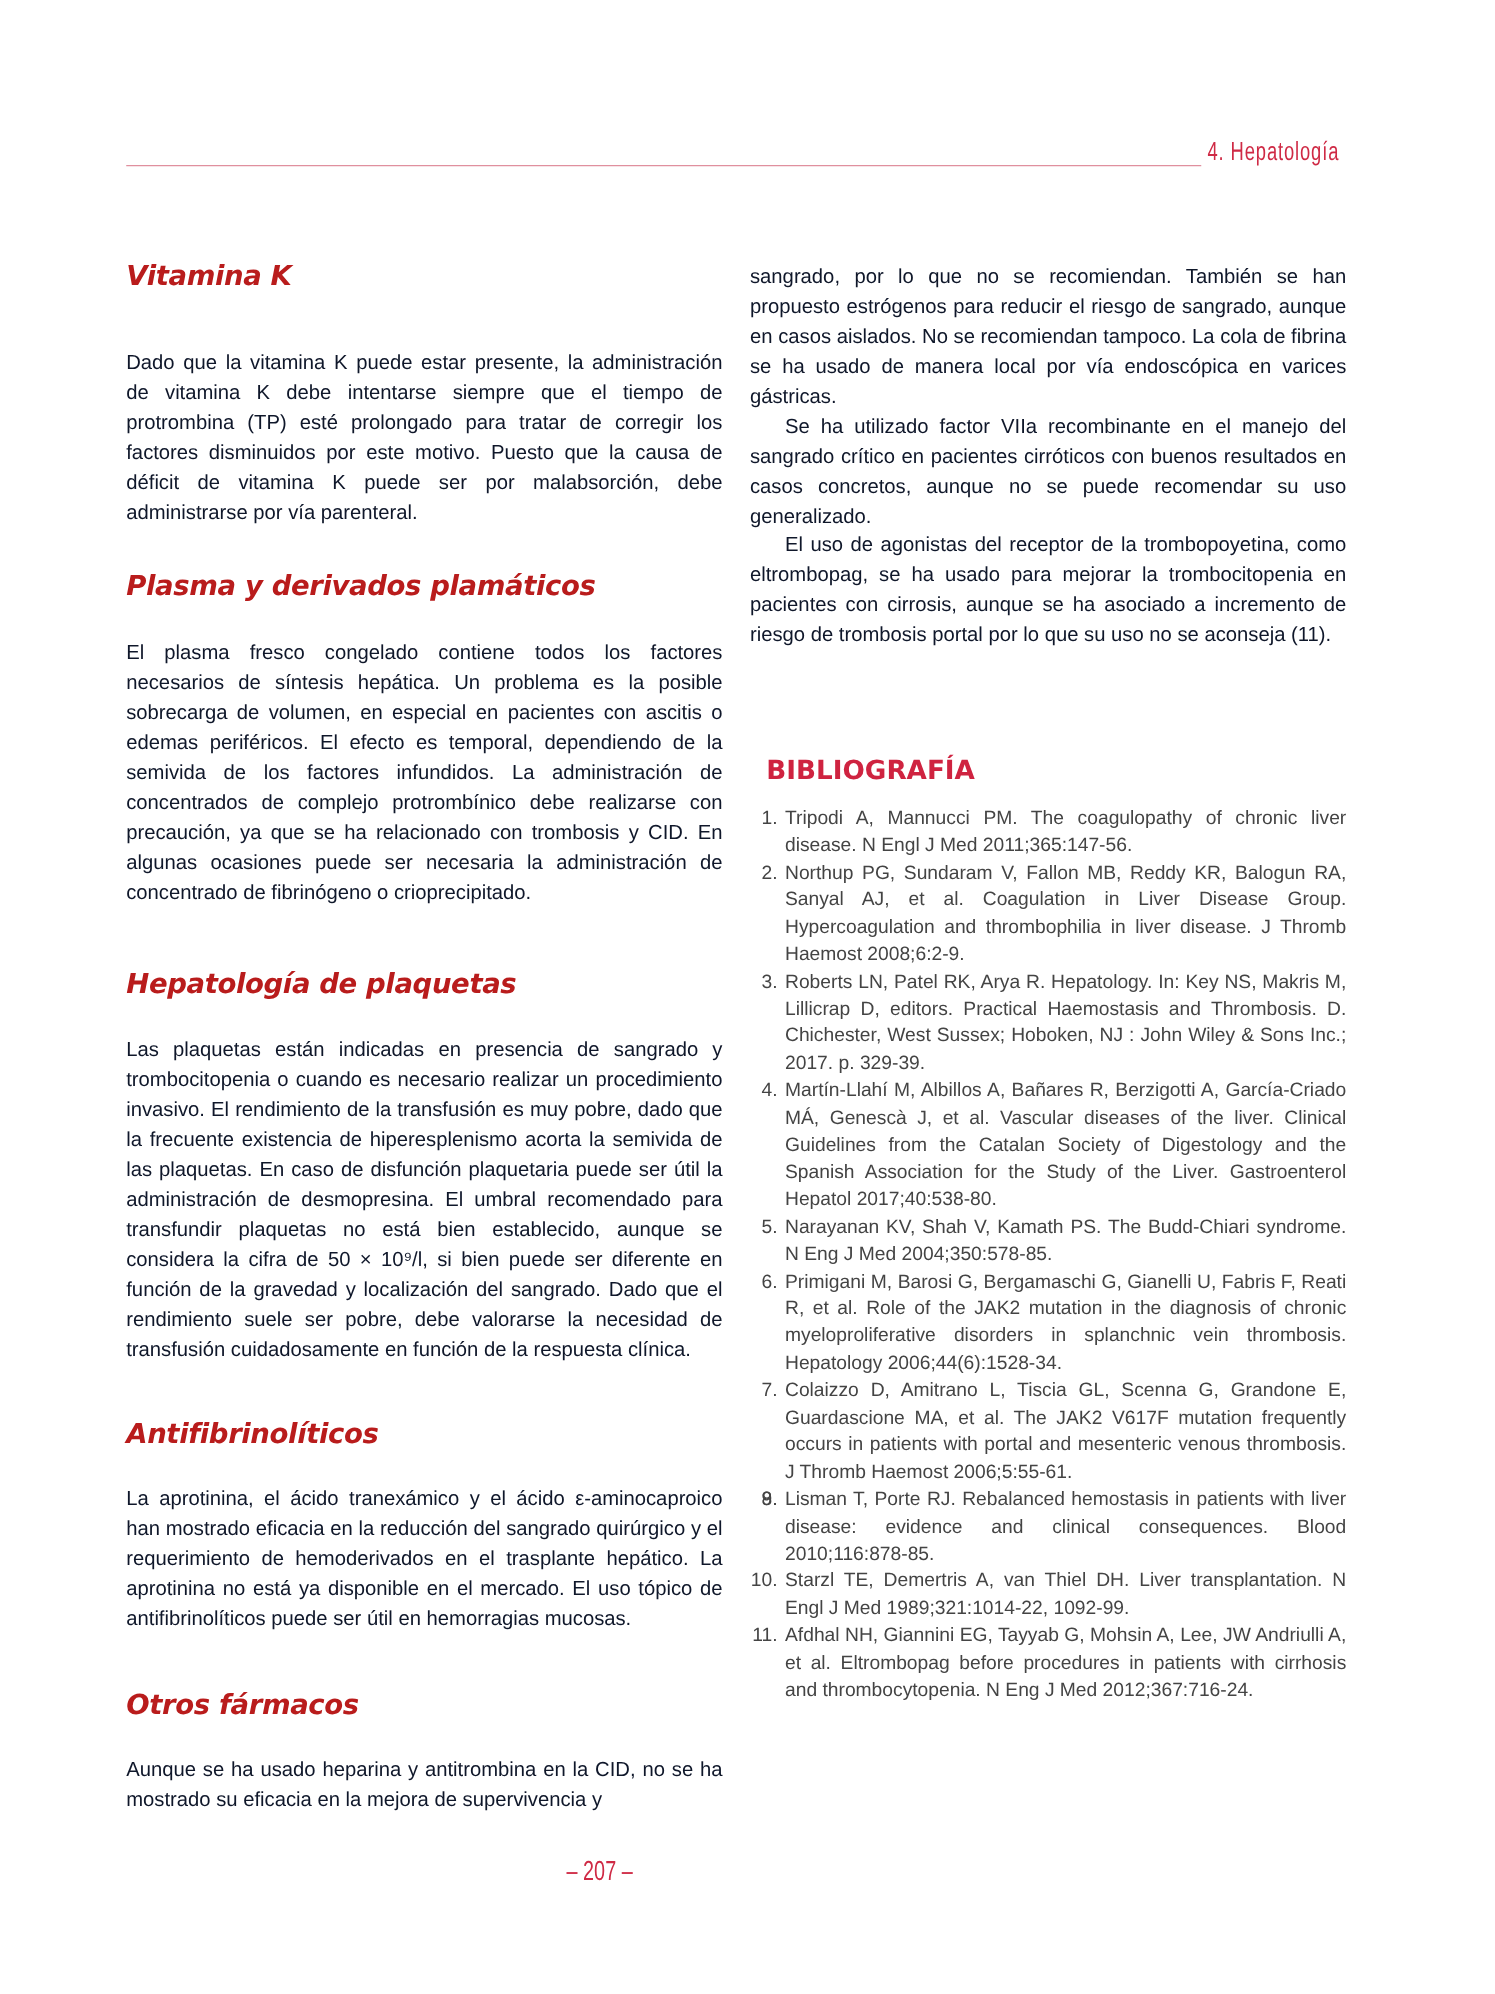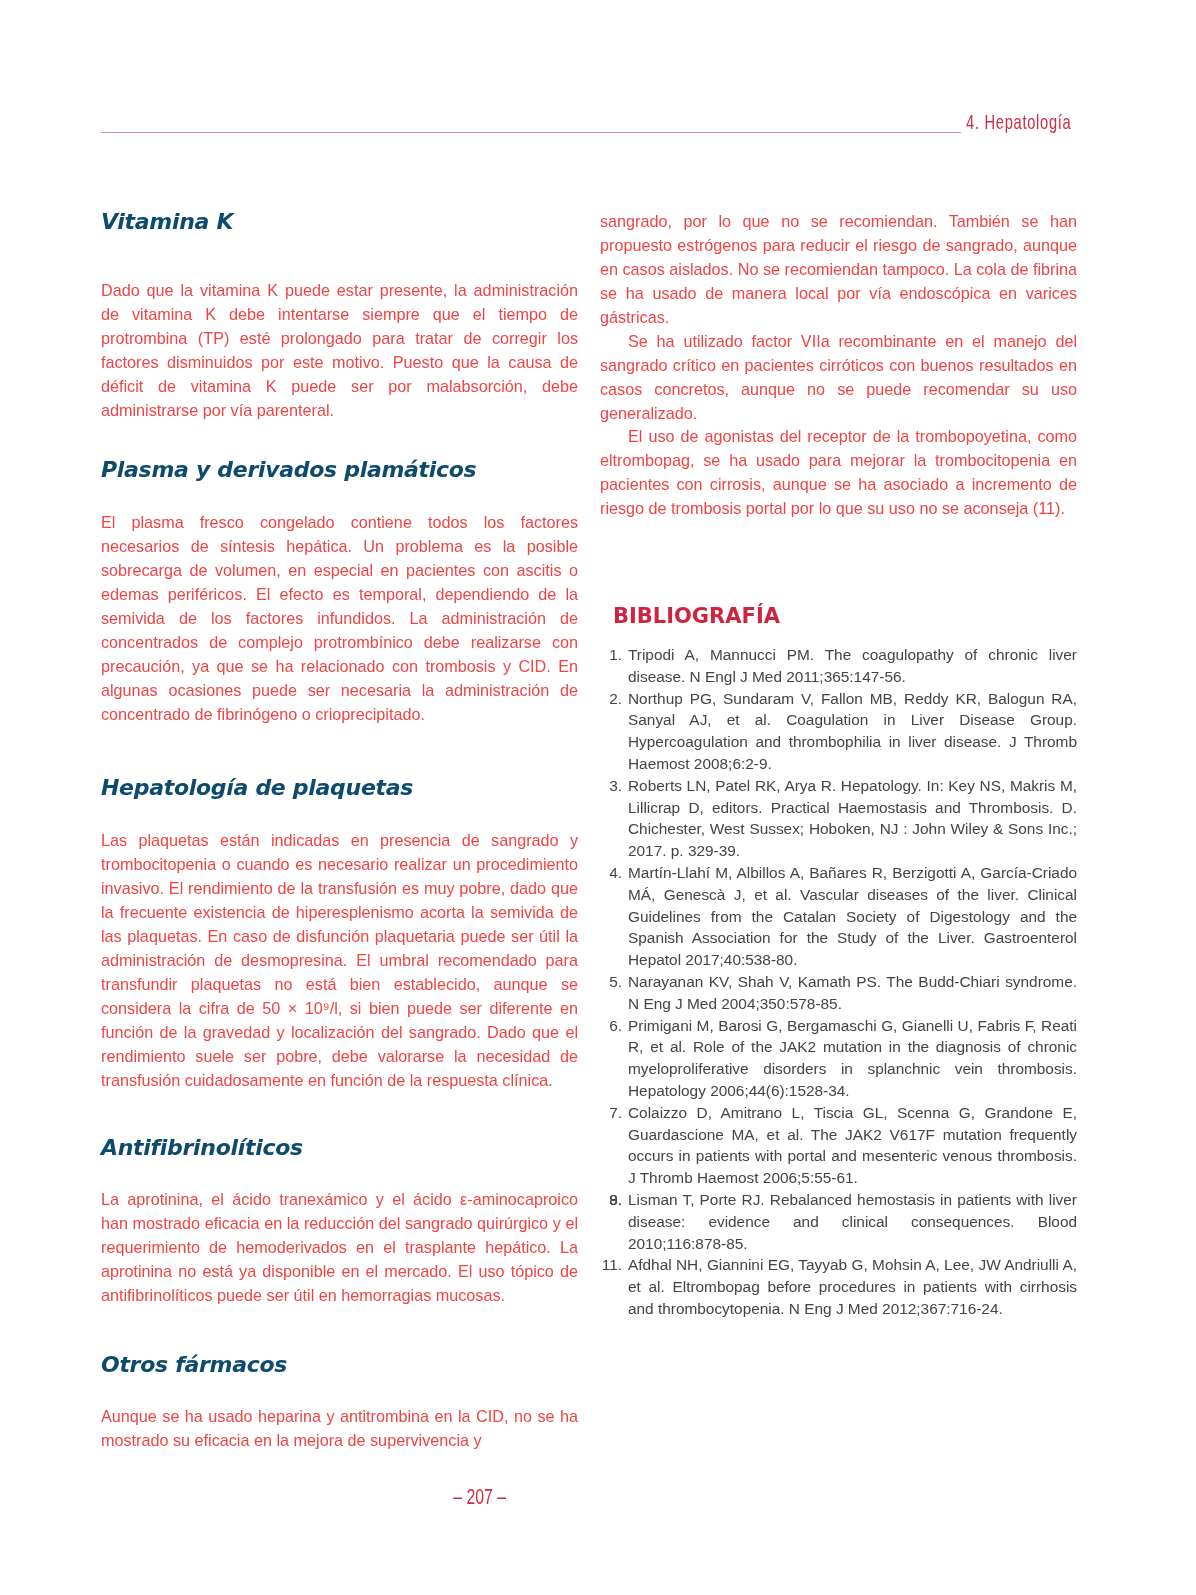--- a/index.html
+++ b/index.html
@@ -6,23 +6,23 @@
   body { width: 1196px; height: 1595px; position: relative; overflow: hidden;
          font-family: "DejaVu Sans", sans-serif; color: #3a3a3a; }
   .header-rule { position: absolute; left: 101px; top: 132px; width: 860px; height: 0;
                  border-top: 1.5px solid #e0909e; }
   .header-title { position: absolute; left: 966px; top: 110px; font-family: "Liberation Sans Narrow", "Liberation Sans", sans-serif;
                   font-size: 21px; color: #cf2a45; letter-spacing: 1px; transform: scaleX(0.7); transform-origin: left top; white-space: nowrap; }
   .col { position: absolute; top: 0; width: 477px; }
   .col-left { left: 101px; }
   .col-right { left: 600px; }
   .section-title { position: absolute; font-family: "DejaVu Sans", sans-serif; font-weight: bold; font-style: italic;
-                   color: #0c4a6e; font-size: 22px; margin: 0; white-space: nowrap; letter-spacing: -0.3px; }
+                   color: #b91c1c; font-size: 22px; margin: 0; white-space: nowrap; letter-spacing: -0.3px; }
   .para { position: absolute; margin: 0; width: 477px; font-family: "Liberation Sans", sans-serif; font-size: 16.2px;
-          line-height: 24px; text-align: justify; color: #ef4444; font-weight: 300; }
+          line-height: 24px; text-align: justify; color: #0f172a; font-weight: 300; }
   .indent { text-indent: 28px; }
   .biblio-title { position: absolute; left: 0; top: 591px; font-family: "DejaVu Sans", sans-serif; font-weight: bold;
                   color: #cf2340; font-size: 21px; margin: 13px; }
   .refs { position: absolute; left: 0; top: 644px; width: 477px; margin: 0; padding: 0; list-style: none;
           font-family: "Liberation Sans", sans-serif; font-size: 15.4px; line-height: 21.8px; color: #444; }
   .ref { position: relative; padding-left: 28px; text-align: justify; }
   .ref-num { position: absolute; left: 0; top: 0; width: 22px; text-align: right; }
   .page-number { position: absolute; left: 0; width: 960px; top: 1484px; text-align: center;
                  font-family: "Liberation Sans", sans-serif; font-size: 22px; color: #cf2a45; }
   .page-number span { display: inline-block; transform: scaleX(0.72); }
@@ -59,17 +59,18 @@
   <ol class="refs">
     <li class="ref"><span class="ref-num">1.</span><span>Tripodi A, Mannucci PM. The coagulopathy of chronic liver disease. N Engl J Med 2011;365:147-56.</span></li>
     <li class="ref"><span class="ref-num">2.</span><span>Northup PG, Sundaram V, Fallon MB, Reddy KR, Balogun RA, Sanyal AJ, et al. Coagulation in Liver Disease Group. Hypercoagulation and thrombophilia in liver disease. J Thromb Haemost 2008;6:2-9.</span></li>
     <li class="ref"><span class="ref-num">3.</span><span>Roberts LN, Patel RK, Arya R. Hepatology. In: Key NS, Makris M, Lillicrap D, editors. Practical Haemostasis and Thrombosis. D. Chichester, West Sussex; Hoboken, NJ : John Wiley &amp; Sons Inc.; 2017. p. 329-39.</span></li>
     <li class="ref"><span class="ref-num">4.</span><span>Martín-Llahí M, Albillos A, Bañares R,  Berzigotti A, García-Criado MÁ, Genescà J, et al. Vascular diseases of the liver. Clinical Guidelines from the Catalan Society of Digestology and the Spanish Association for the Study of the Liver. Gastroenterol Hepatol 2017;40:538-80.</span></li>
     <li class="ref"><span class="ref-num">5.</span><span>Narayanan KV, Shah V, Kamath PS. The Budd-Chiari syndrome. N Eng J Med 2004;350:578-85.</span></li>
     <li class="ref"><span class="ref-num">6.</span><span>Primigani M, Barosi G, Bergamaschi G,  Gianelli U, Fabris F, Reati R, et al. Role of the JAK2 mutation in the diagnosis of chronic myeloproliferative disorders in splanchnic vein thrombosis. Hepatology 2006;44(6):1528-34.</span></li>
     <li class="ref"><span class="ref-num">7.</span><span>Colaizzo D, Amitrano L, Tiscia GL, Scenna G, Grandone E, Guardascione MA, et al. The JAK2 V617F mutation frequently occurs in patients with portal and mesenteric venous thrombosis. J Thromb Haemost 2006;5:55-61.</span></li>
     <li class="ref"><span class="ref-num">8.</span></li>
     <li class="ref"><span class="ref-num">9.</span><span>Lisman T, Porte RJ. Rebalanced hemostasis in patients with liver disease: evidence and clinical consequences. Blood 2010;116:878-85.</span></li>
+    <li class="ref"><span class="ref-num">10.</span><span>Starzl TE, Demertris A, van Thiel DH. Liver transplantation. N Engl J Med 1989;321:1014-22, 1092-99.</span></li>
     <li class="ref"><span class="ref-num">11.</span><span>Afdhal NH, Giannini EG, Tayyab G, Mohsin A, Lee, JW Andriulli A, et al. Eltrombopag before procedures in patients with cirrhosis and thrombocytopenia. N Eng J Med 2012;367:716-24.</span></li>
   </ol>
 </div>
 
 <div class="page-number"><span>– 207 –</span></div>
 
 </body></html>

